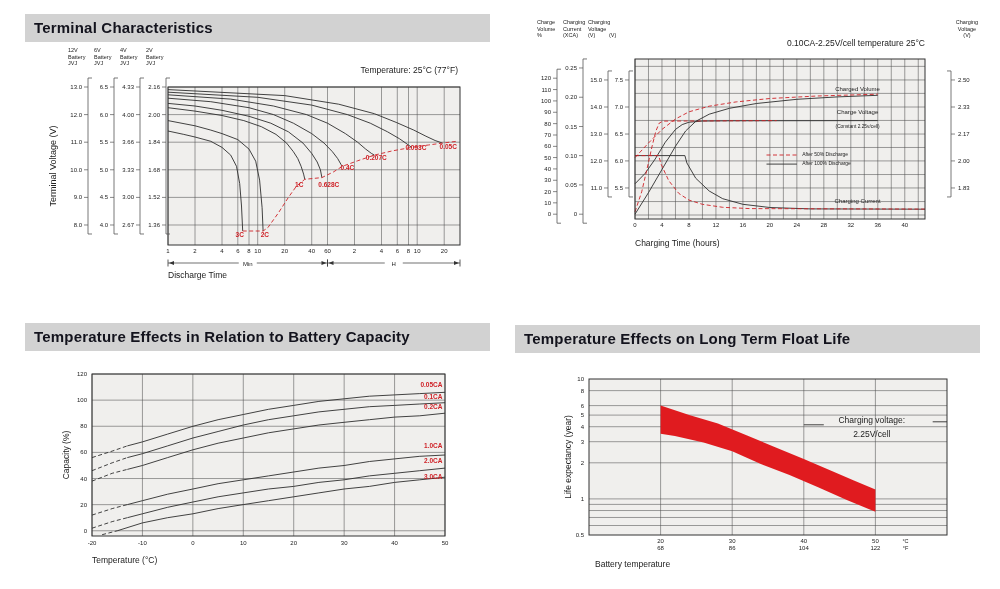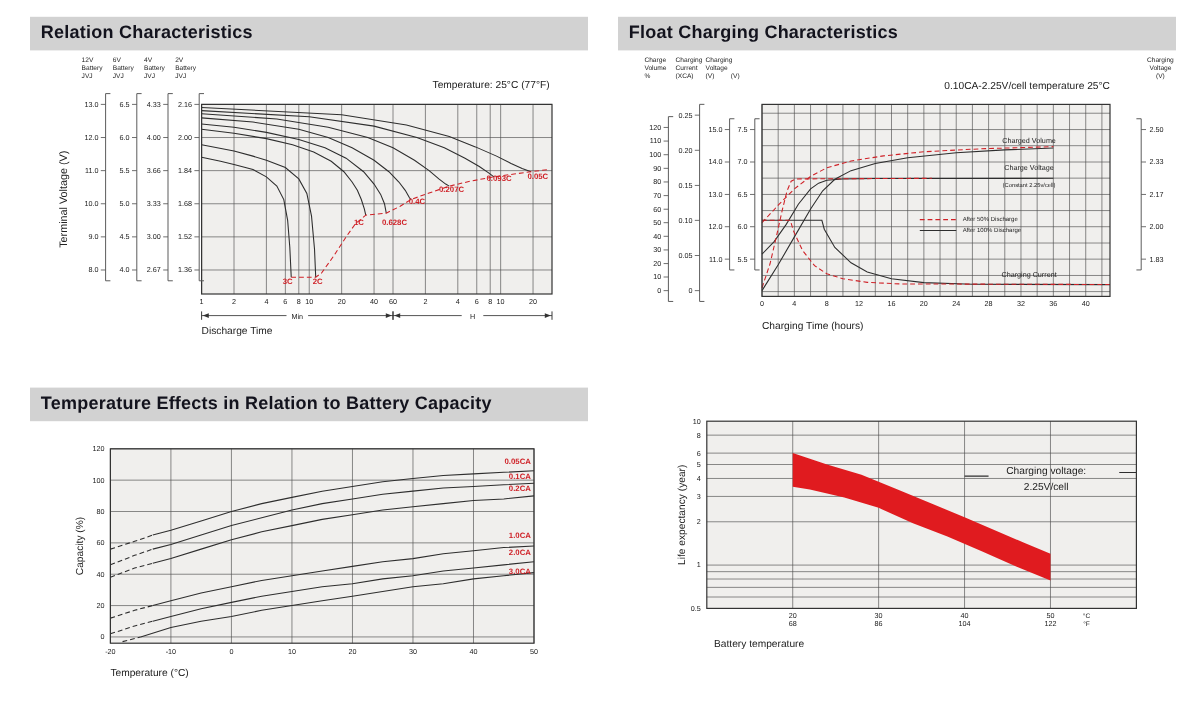--- a/index.html
+++ b/index.html
@@ -8,21 +8,21 @@
   .panel{position:absolute;}
   .hdr{height:20px;background:#d2d2d2;color:#13131d;font-weight:bold;
        font-size:15px;line-height:20px;padding:4px 0 4px 9px;letter-spacing:.2px;}
   svg{display:block;}
   svg text{font-family:"Liberation Sans","DejaVu Sans",sans-serif;}
 </style>
 </head>
 <body>
 
 <div class="panel" style="left:25px;top:14px;width:465px;">
-  <div class="hdr">Relation Characteristics</div>
+  <div class="hdr">Terminal Characteristics</div>
   <svg id="chart0" width="465" height="262" viewBox="0 0 465 262">
       <rect x="143" y="45" width="292" height="158" fill="#f0efed"></rect>
       <line x1="143" y1="45" x2="143" y2="203" stroke="#4f4f4f" stroke-width="0.55"></line>
       <line x1="170.00258076584373" y1="45" x2="170.00258076584373" y2="203" stroke="#4f4f4f" stroke-width="0.55"></line>
       <line x1="197.0051615316875" y1="45" x2="197.0051615316875" y2="203" stroke="#4f4f4f" stroke-width="0.55"></line>
       <line x1="212.80065870240043" y1="45" x2="212.80065870240043" y2="203" stroke="#4f4f4f" stroke-width="0.55"></line>
       <line x1="224.00774229753122" y1="45" x2="224.00774229753122" y2="203" stroke="#4f4f4f" stroke-width="0.55"></line>
       <line x1="232.70063168052144" y1="45" x2="232.70063168052144" y2="203" stroke="#4f4f4f" stroke-width="0.55"></line>
       <line x1="259.7032124463652" y1="45" x2="259.7032124463652" y2="203" stroke="#4f4f4f" stroke-width="0.55"></line>
       <line x1="286.70579321220896" y1="45" x2="286.70579321220896" y2="203" stroke="#4f4f4f" stroke-width="0.55"></line>
@@ -160,21 +160,20 @@
       <text x="351.30453763832753" y="118.30786026200873" font-size="6.5" fill="#cf2127" font-weight="bold" text-anchor="middle">0.207C</text>
       <text x="390.8812366262314" y="108.47598253275109" font-size="6.5" fill="#cf2127" font-weight="bold" text-anchor="middle">0.093C</text>
       <text x="423.21146547098107" y="107.09606986899564" font-size="6.5" fill="#cf2127" font-weight="bold" text-anchor="middle">0.05C</text>
       <text x="433" y="31" font-size="8.5" fill="#222222" text-anchor="end">Temperature: 25°C (77°F)</text>
       <text x="143" y="236" font-size="8.5" fill="#222222" text-anchor="start">Discharge Time</text>
       <text x="31" y="124" font-size="9" fill="#222222" text-anchor="middle" transform="rotate(-90 31 124)">Terminal Voltage (V)</text>
     </svg>
 </div>
 
 <div class="panel" style="left:515px;top:14px;width:465px;">
-  <div class="hdr">Float Charging Characteristics</div>
   <svg id="chart1" width="465" height="262" viewBox="0 0 465 262">
       <rect x="120" y="45" width="290" height="160" fill="#f0efed"></rect>
       <line x1="120" y1="45" x2="120" y2="205" stroke="#4f4f4f" stroke-width="0.55"></line>
       <line x1="133.48837209302326" y1="45" x2="133.48837209302326" y2="205" stroke="#4f4f4f" stroke-width="0.55"></line>
       <line x1="146.97674418604652" y1="45" x2="146.97674418604652" y2="205" stroke="#4f4f4f" stroke-width="0.55"></line>
       <line x1="160.46511627906978" y1="45" x2="160.46511627906978" y2="205" stroke="#4f4f4f" stroke-width="0.55"></line>
       <line x1="173.95348837209303" y1="45" x2="173.95348837209303" y2="205" stroke="#4f4f4f" stroke-width="0.55"></line>
       <line x1="187.4418604651163" y1="45" x2="187.4418604651163" y2="205" stroke="#4f4f4f" stroke-width="0.55"></line>
       <line x1="200.93023255813955" y1="45" x2="200.93023255813955" y2="205" stroke="#4f4f4f" stroke-width="0.55"></line>
       <line x1="214.4186046511628" y1="45" x2="214.4186046511628" y2="205" stroke="#4f4f4f" stroke-width="0.55"></line>
@@ -383,20 +382,21 @@
       <text x="417.47857142857146" y="58.274193548387096" font-size="6.5" fill="#cf2127" font-weight="bold" text-anchor="end">0.2CA</text>
       <text x="417.47857142857146" y="97.46774193548387" font-size="6.5" fill="#cf2127" font-weight="bold" text-anchor="end">1.0CA</text>
       <text x="417.47857142857146" y="111.83870967741935" font-size="6.5" fill="#cf2127" font-weight="bold" text-anchor="end">2.0CA</text>
       <text x="417.47857142857146" y="127.51612903225806" font-size="6.5" fill="#cf2127" font-weight="bold" text-anchor="end">3.0CA</text>
       <text x="67" y="212" font-size="8.5" fill="#222222" text-anchor="start">Temperature (°C)</text>
       <text x="44" y="104" font-size="8.5" fill="#222222" text-anchor="middle" transform="rotate(-90 44 104)">Capacity (%)</text>
     </svg>
 </div>
 
 <div class="panel" style="left:515px;top:325px;width:465px;">
+  <div class="hdr">Temperature Effects on Long Term Float Life</div>
   <svg id="chart3" width="465" height="228" viewBox="0 0 465 228">
       <rect x="74" y="26" width="358" height="156" fill="#f0efed"></rect>
       <line x1="145.60000000000002" y1="26" x2="145.60000000000002" y2="182" stroke="#4f4f4f" stroke-width="0.55"></line>
       <line x1="217.20000000000002" y1="26" x2="217.20000000000002" y2="182" stroke="#4f4f4f" stroke-width="0.55"></line>
       <line x1="288.79999999999995" y1="26" x2="288.79999999999995" y2="182" stroke="#4f4f4f" stroke-width="0.55"></line>
       <line x1="360.40000000000003" y1="26" x2="360.40000000000003" y2="182" stroke="#4f4f4f" stroke-width="0.55"></line>
       <line x1="74" y1="37.61999498831028" x2="432" y2="37.61999498831028" stroke="#4f4f4f" stroke-width="0.55"></line>
       <line x1="74" y1="52.60077404478993" x2="432" y2="52.60077404478993" stroke="#4f4f4f" stroke-width="0.55"></line>
       <line x1="74" y1="62.09500125292242" x2="432" y2="62.09500125292242" stroke="#4f4f4f" stroke-width="0.55"></line>
       <line x1="74" y1="73.7149962412327" x2="432" y2="73.7149962412327" stroke="#4f4f4f" stroke-width="0.55"></line>

